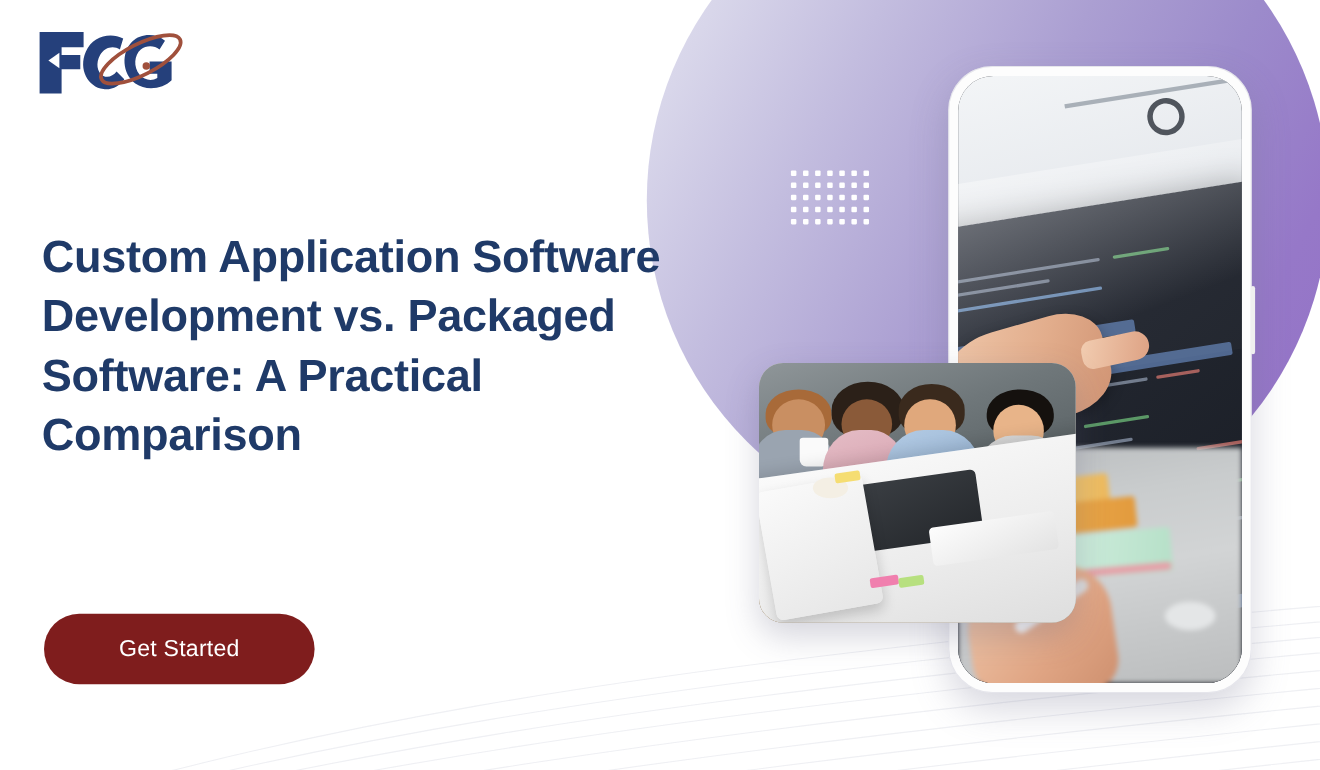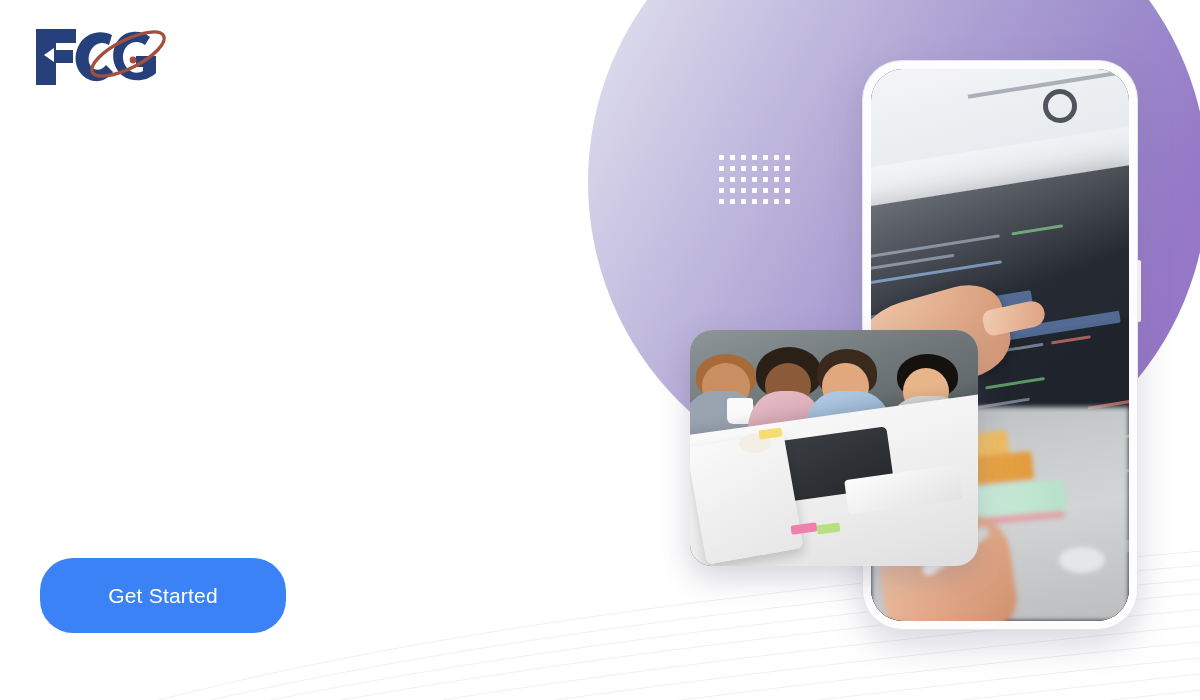--- a/index.html
+++ b/index.html
@@ -76,24 +76,24 @@
   }
 
   #cta-row {
     position:absolute;
     left:40px; top:558px;
     display:flex;
     align-items:center;
   }
 
   #get-started-button {
-    width:246px; height:75px;
+    width:246px; height:64px;
     border:none;
     border-radius:33px;
-    background:#3b82f6;
+    background:#7f1d1d;
     color:#ffffff;
     font-family:"Liberation Sans", sans-serif;
     font-size:21px;
     letter-spacing:.2px;
     cursor:pointer;
     display:flex;
     align-items:center;
     justify-content:center;
   }
 
@@ -390,20 +390,21 @@
              L76 44 C73 48 68 50 64 48 C58 45 57 36 61 29 C65 22 73 20 79 24 Z" fill="#25407b"></path>
     <path d="M120 16 C112 9 98 9 90 17 C80 27 81 46 93 55 C103 62 118 60 126 52
              V35 H106 V46 H113 V50 C108 53 101 52 97 47 C91 40 92 29 98 24
              C103 20 110 20 115 24 Z" fill="#25407b"></path>
     <g fill="none" stroke="#a0503c" stroke-width="3.4">
       <ellipse cx="98" cy="33" rx="40" ry="14" transform="rotate(-27 98 33)"></ellipse>
     </g>
     <circle cx="103" cy="39" r="3.4" fill="#a0503c"></circle>
   </svg>
 
+  <h1 id="headline">Custom Application Software Development vs. Packaged Software: A Practical Comparison</h1>
 
   <div id="cta-row">
     <button id="get-started-button">Get Started</button>
   </div>
 
   <div id="phone-mockup">
     <div id="phone-frame"></div>
     <div id="phone-side-button"></div>
 
     <div id="phone-screen">

